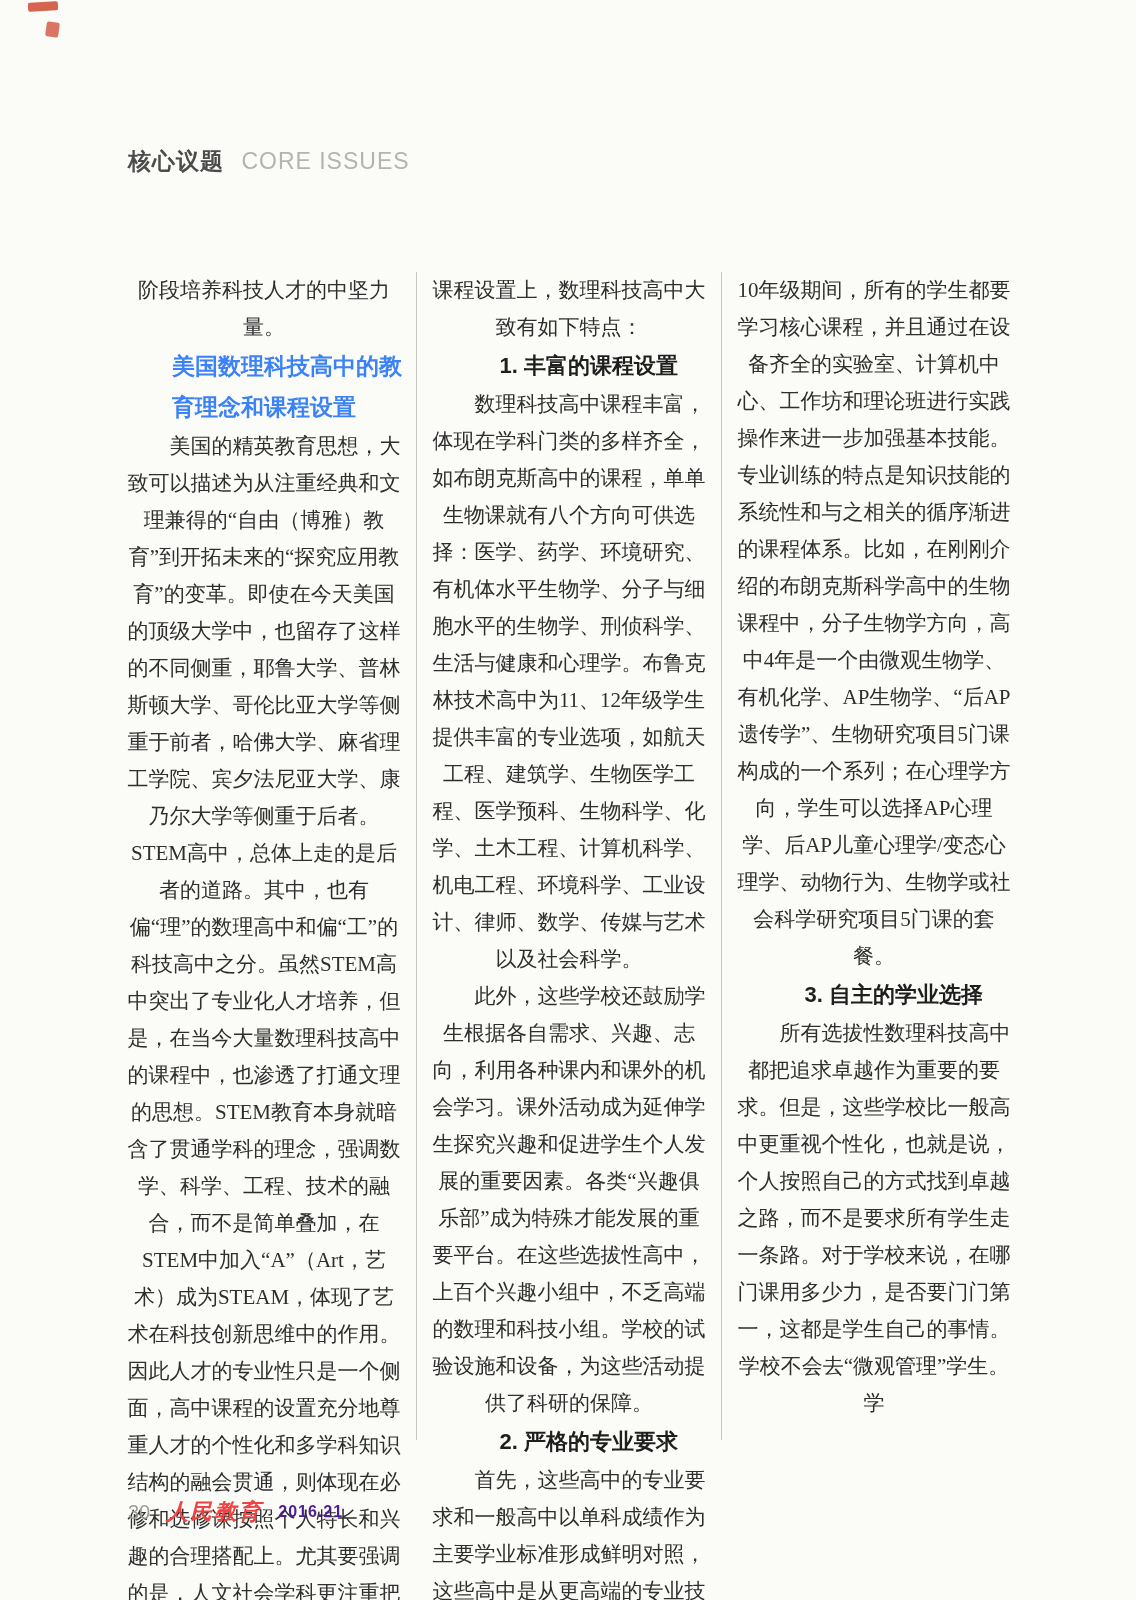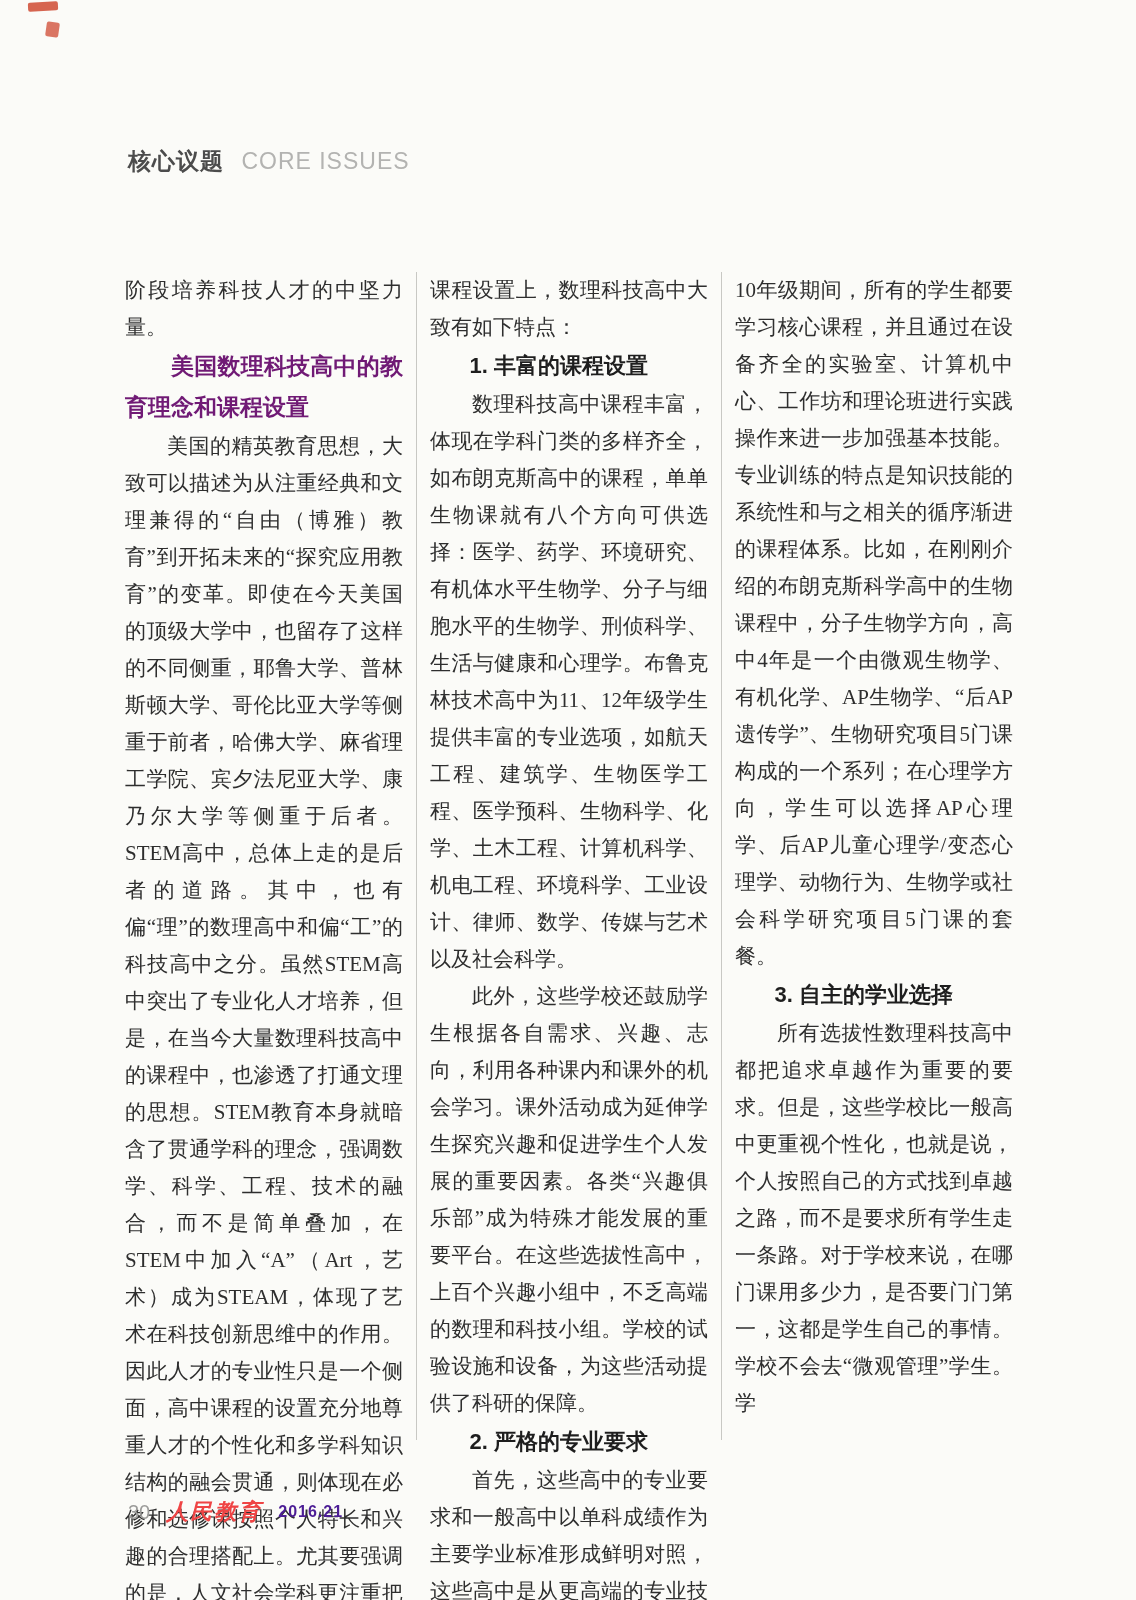--- a/index.html
+++ b/index.html
@@ -31,26 +31,26 @@
     display:flex;
   }
   .col{
     width:278px;flex:0 0 278px;
     color:#2e2e2e;font-size:21px;line-height:37px;
     text-align:justify;
   }
   .divider{
     width:1px;flex:0 0 1px;background:#c8c8c4;margin:0 13px;height:1168px;
   }
-  .col p{margin:0;}
+  .col p{margin:0;text-align:center;}
   p.cont{text-indent:0;}
   p.body{text-indent:2em;}
   .h1{
     font-family:"Liberation Sans","DejaVu Sans",sans-serif;
-    font-weight:bold;font-size:23px;line-height:41px;color:#701a75;
+    font-weight:bold;font-size:23px;line-height:41px;color:#3b82f6;
     text-indent:2em;margin:30px 0 10px 0;text-align:justify;
   }
   .h2{
     font-family:"Liberation Sans","DejaVu Sans",sans-serif;
     font-weight:bold;font-size:22px;line-height:40px;color:#1e1e1e;
     text-indent:1.8em;margin:3px 0 3px 0;text-align:left;
   }
   .page-footer{
     position:absolute;left:128px;top:1497px;
     display:flex;align-items:center;white-space:nowrap;

